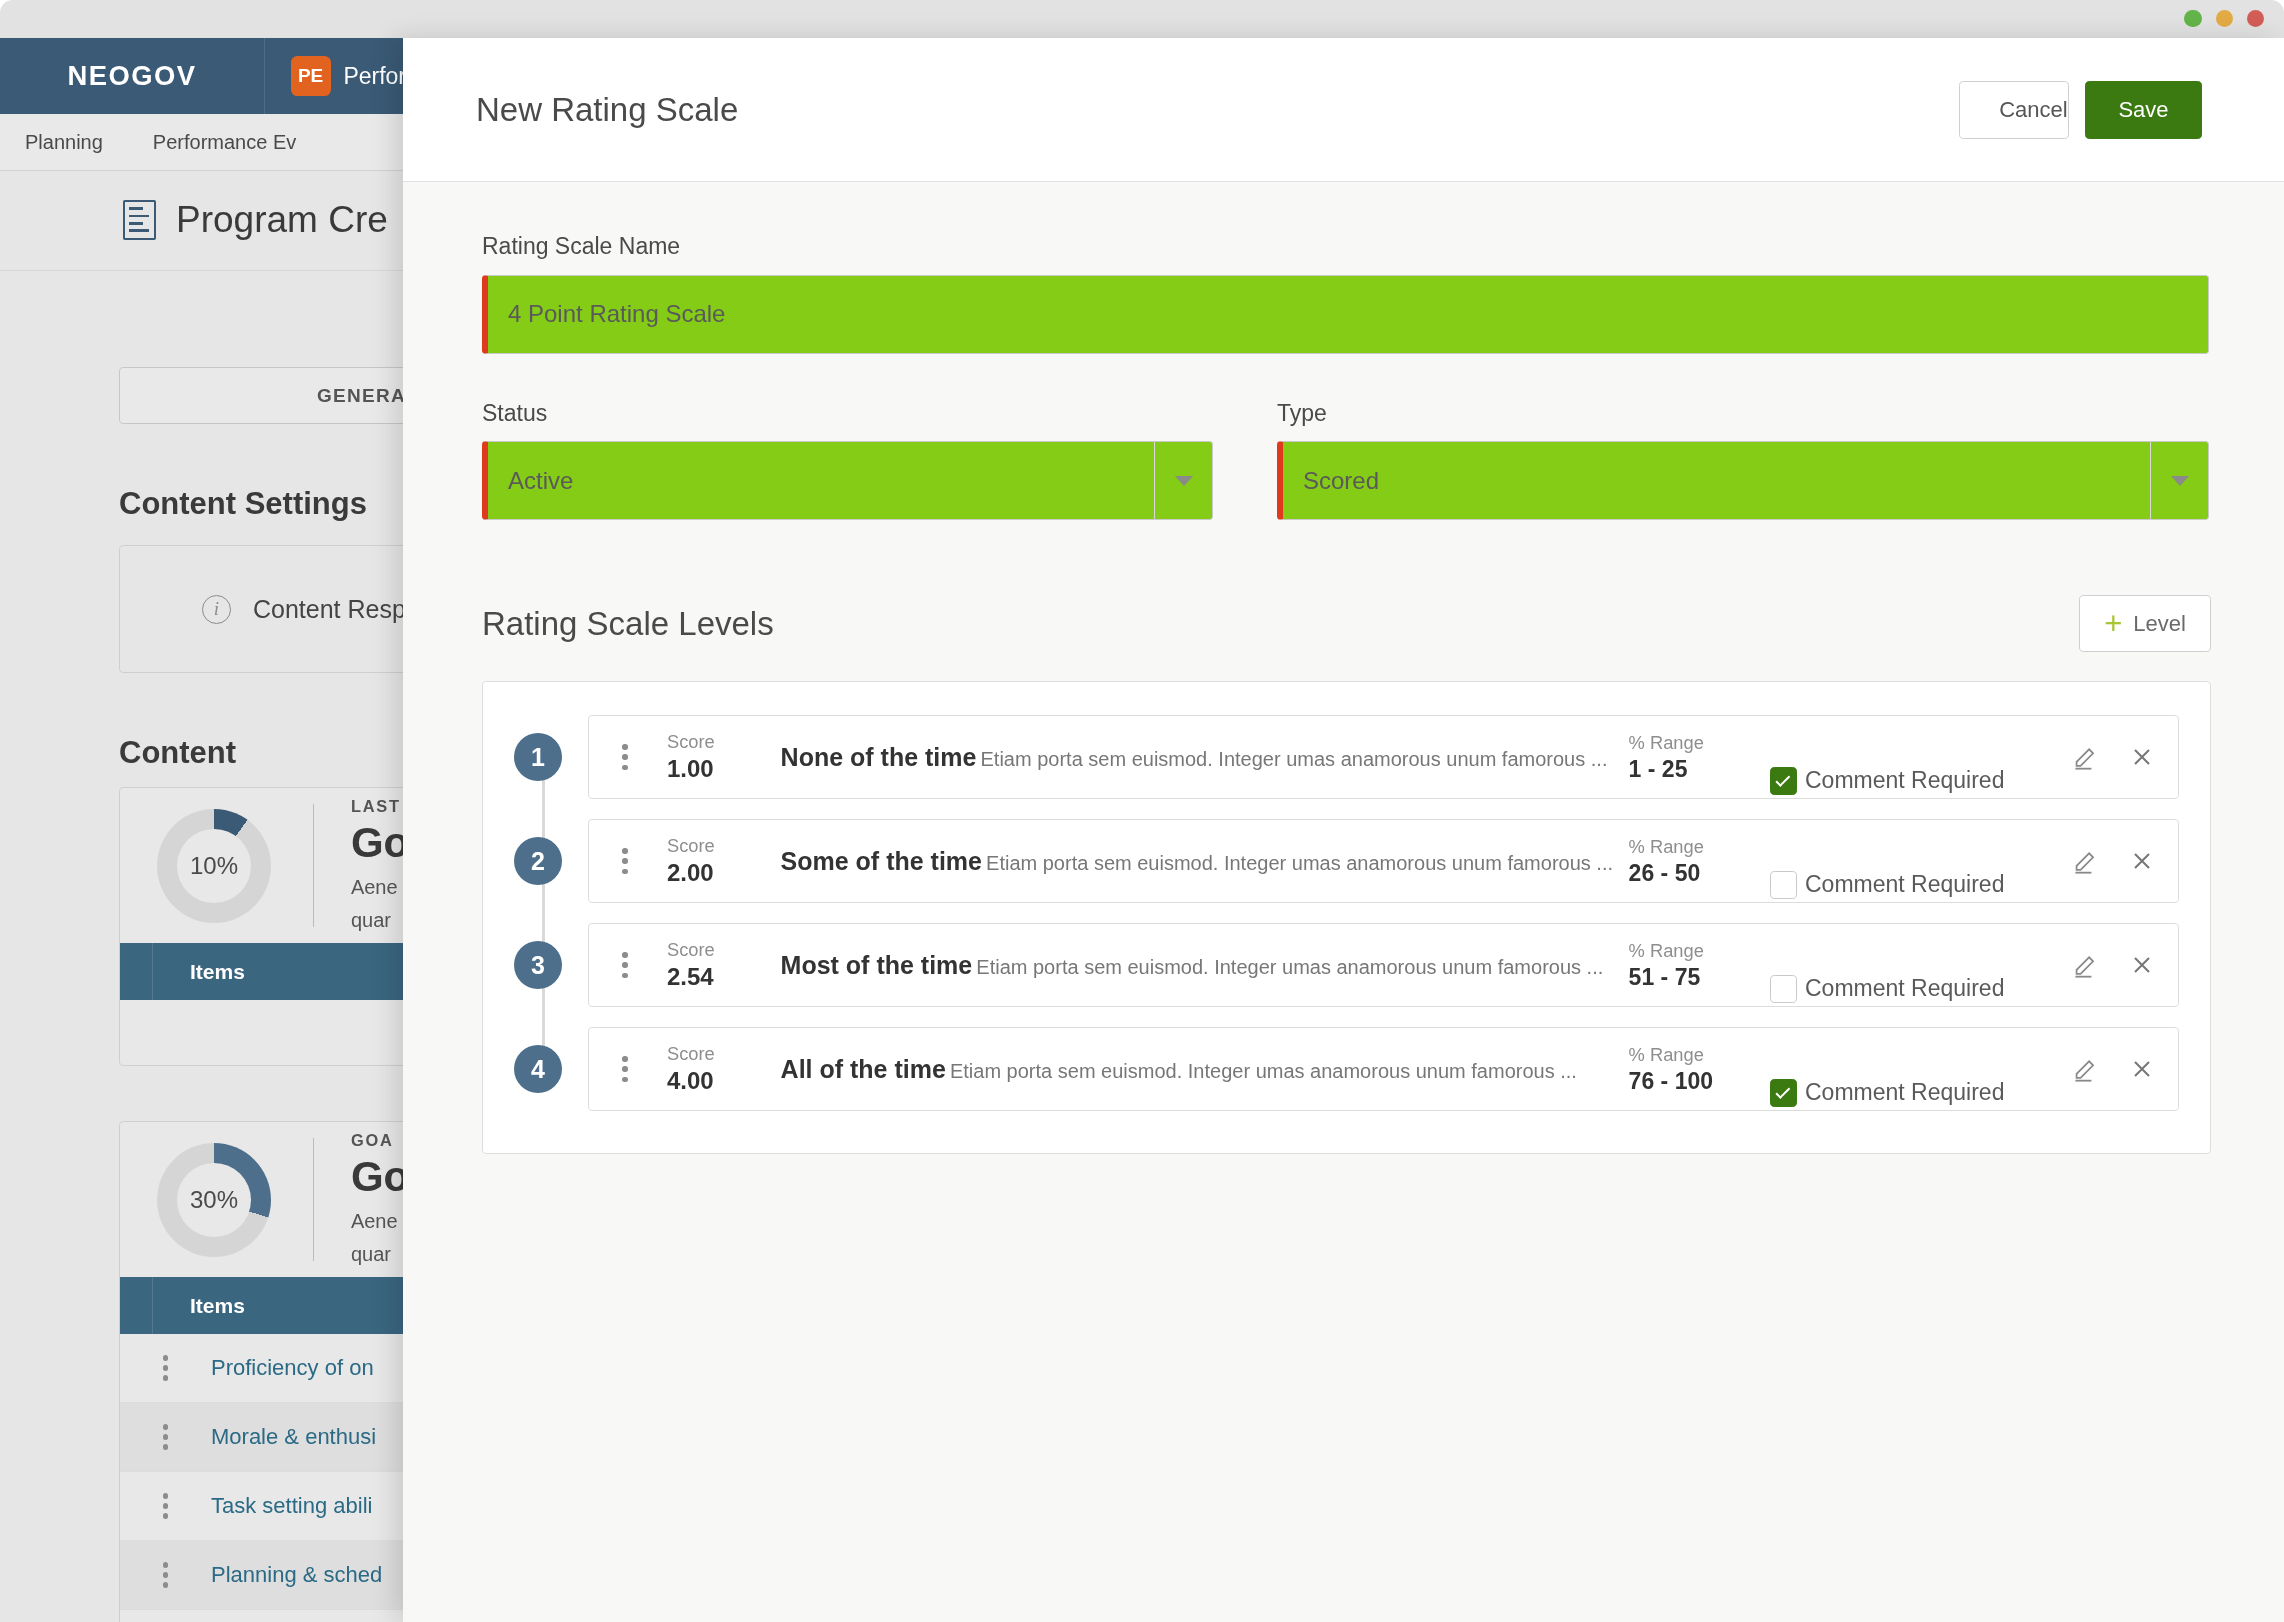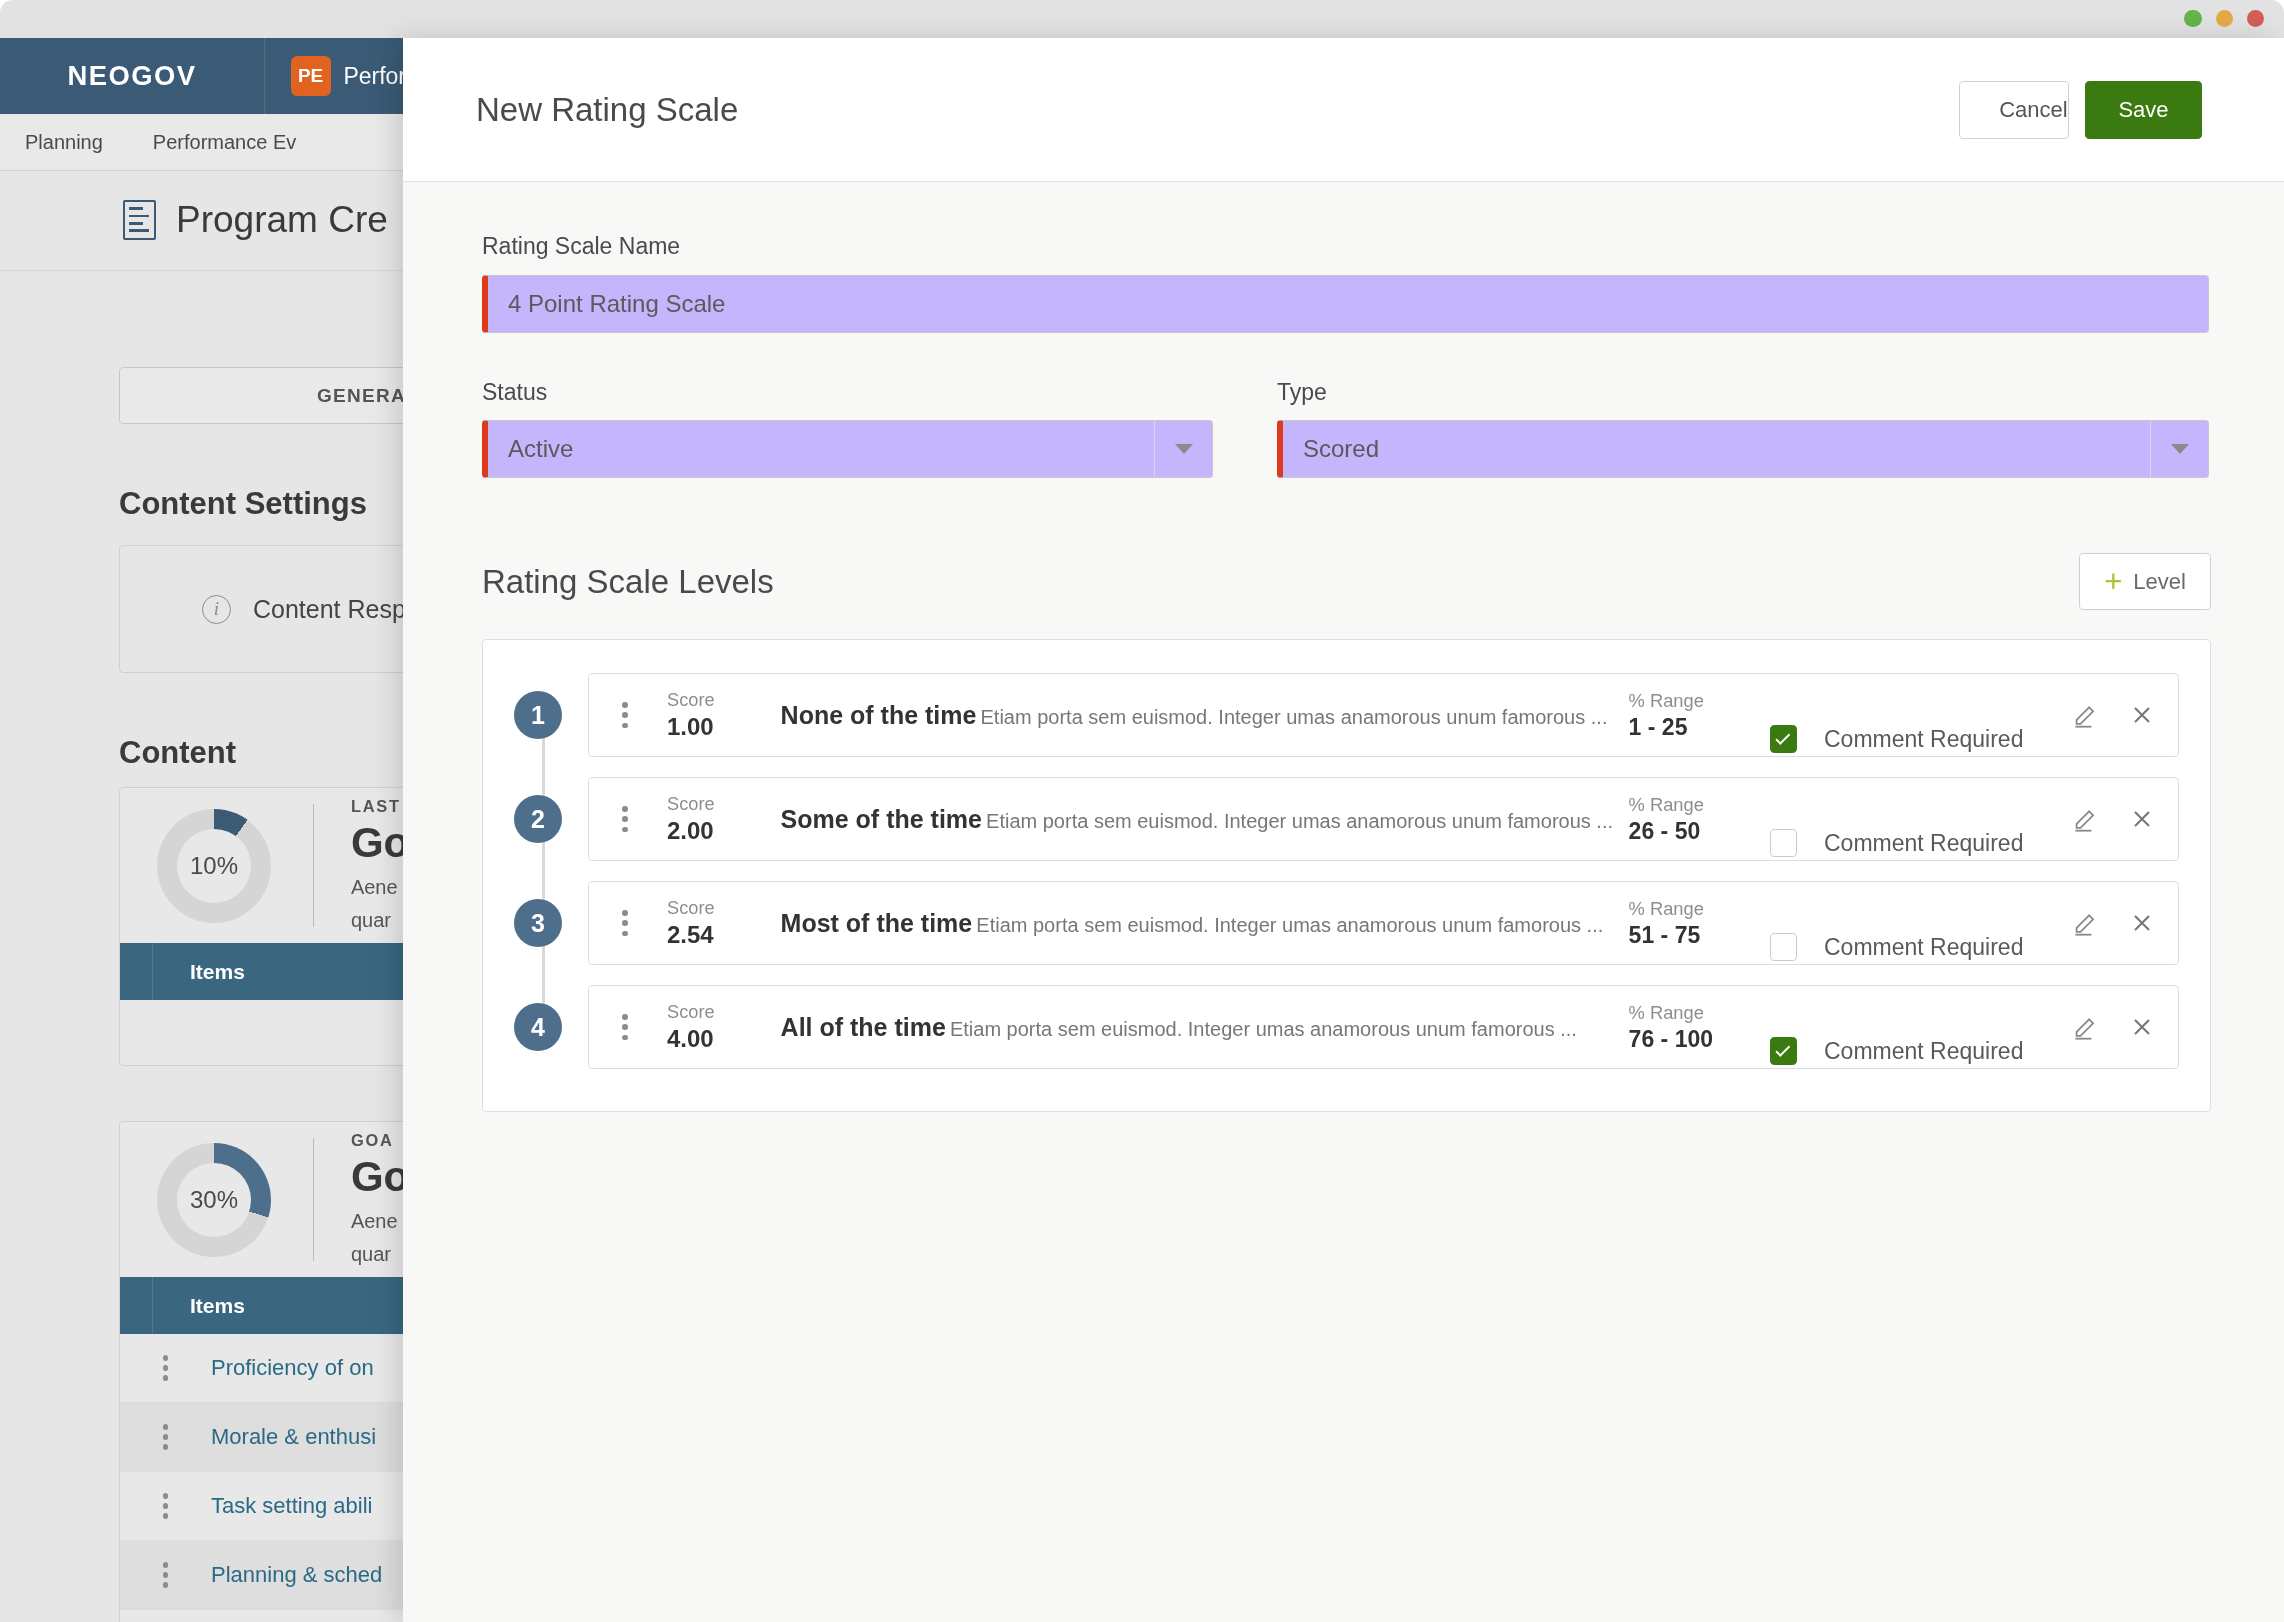--- a/index.html
+++ b/index.html
@@ -204,24 +204,24 @@
     color: #ffffff; font-size: 22px; cursor: pointer;
     font-family: "Liberation Sans", sans-serif;
   }
 
   #modal-body { padding: 51px 73px 0 79px; }
 
   .field-label {
     font-size: 23px; color: #4a4a4a; margin-bottom: 14.6px; display: block;
   }
   .req-input {
-    position: relative; background: #c4b5fd;
+    position: relative; background: #84cc16;
     border: 0.9px solid #c9c9c9; border-radius: 3.7px;
     border-left: 6.4px solid #e03a1e;
-    height: 58px; display: flex; align-items: center;
+    height: 79px; display: flex; align-items: center;
   }
   .req-input input, .req-input .val {
     border: 0; outline: none; background: transparent;
     font-size: 24px; color: #5a5a5a;
     font-family: "Liberation Sans", sans-serif;
     padding-left: 20px; width: 100%;
   }
   #name-field-wrap { width: 1727px; margin-bottom: 46px; }
 
   #row-status-type { display: flex; gap: 64px; }
@@ -291,21 +291,21 @@
   .text-block { flex: 1; padding-left: 14.6px; min-width: 0; }
   .level-name { font-size: 25px; color: #333; font-weight: bold; line-height: 1.25; }
   .level-desc {
     font-size: 20px; color: #777; line-height: 1.3; margin-top: 2.7px;
     white-space: nowrap; overflow: hidden; text-overflow: ellipsis;
   }
   .range-block { width: 119px; }
   .range-label { font-size: 18.3px; color: #8e8e8e; line-height: 1.35; }
   .range-value { font-size: 23px; color: #333; font-weight: bold; line-height: 1.2; }
   .comment-block {
-    width: 302px; display: flex; align-items: flex-end; gap: 27px; margin-left: 22px; margin-top: 48px;
+    width: 302px; display: flex; align-items: flex-start; gap: 8px; margin-left: 22px; margin-top: 48px;
   }
   .chk {
     width: 27.4px; height: 27.4px; border-radius: 4.6px;
     display: flex; align-items: center; justify-content: center;
     flex: 0 0 27.4px;
   }
   .chk.on  { background: #3a7a10; border: 0.9px solid #3a7a10; }
   .chk.off { background: #fff; border: 1.8px solid #c9c9c9; }
   .chk .tick {
     width: 13.7px; height: 7.3px;

